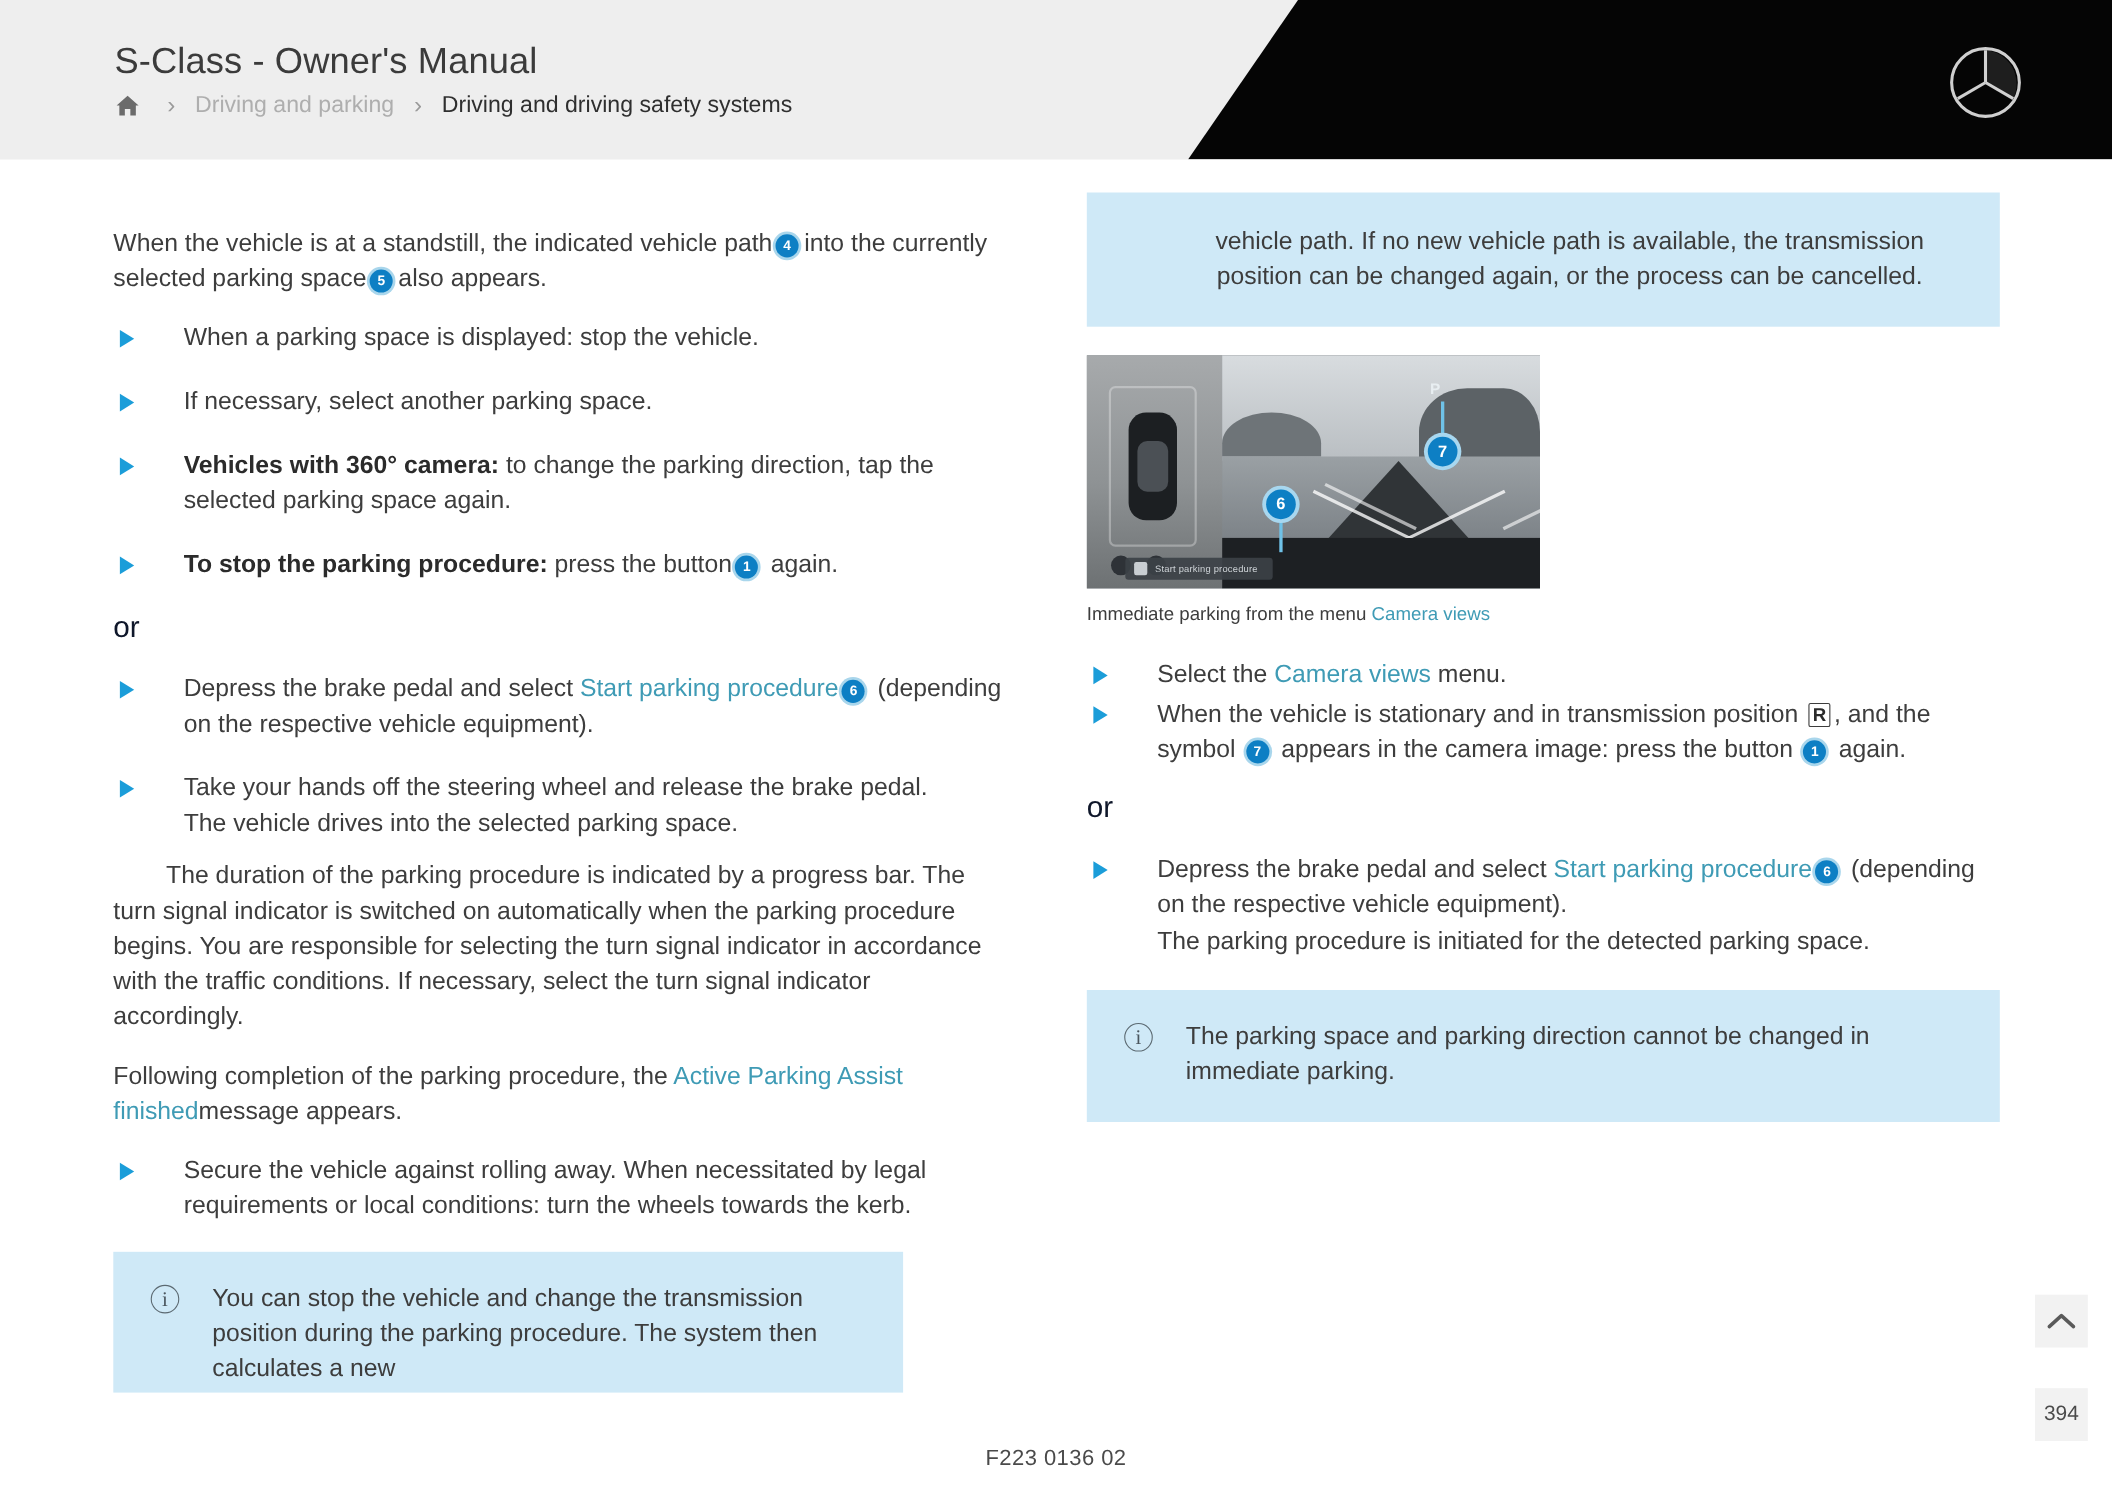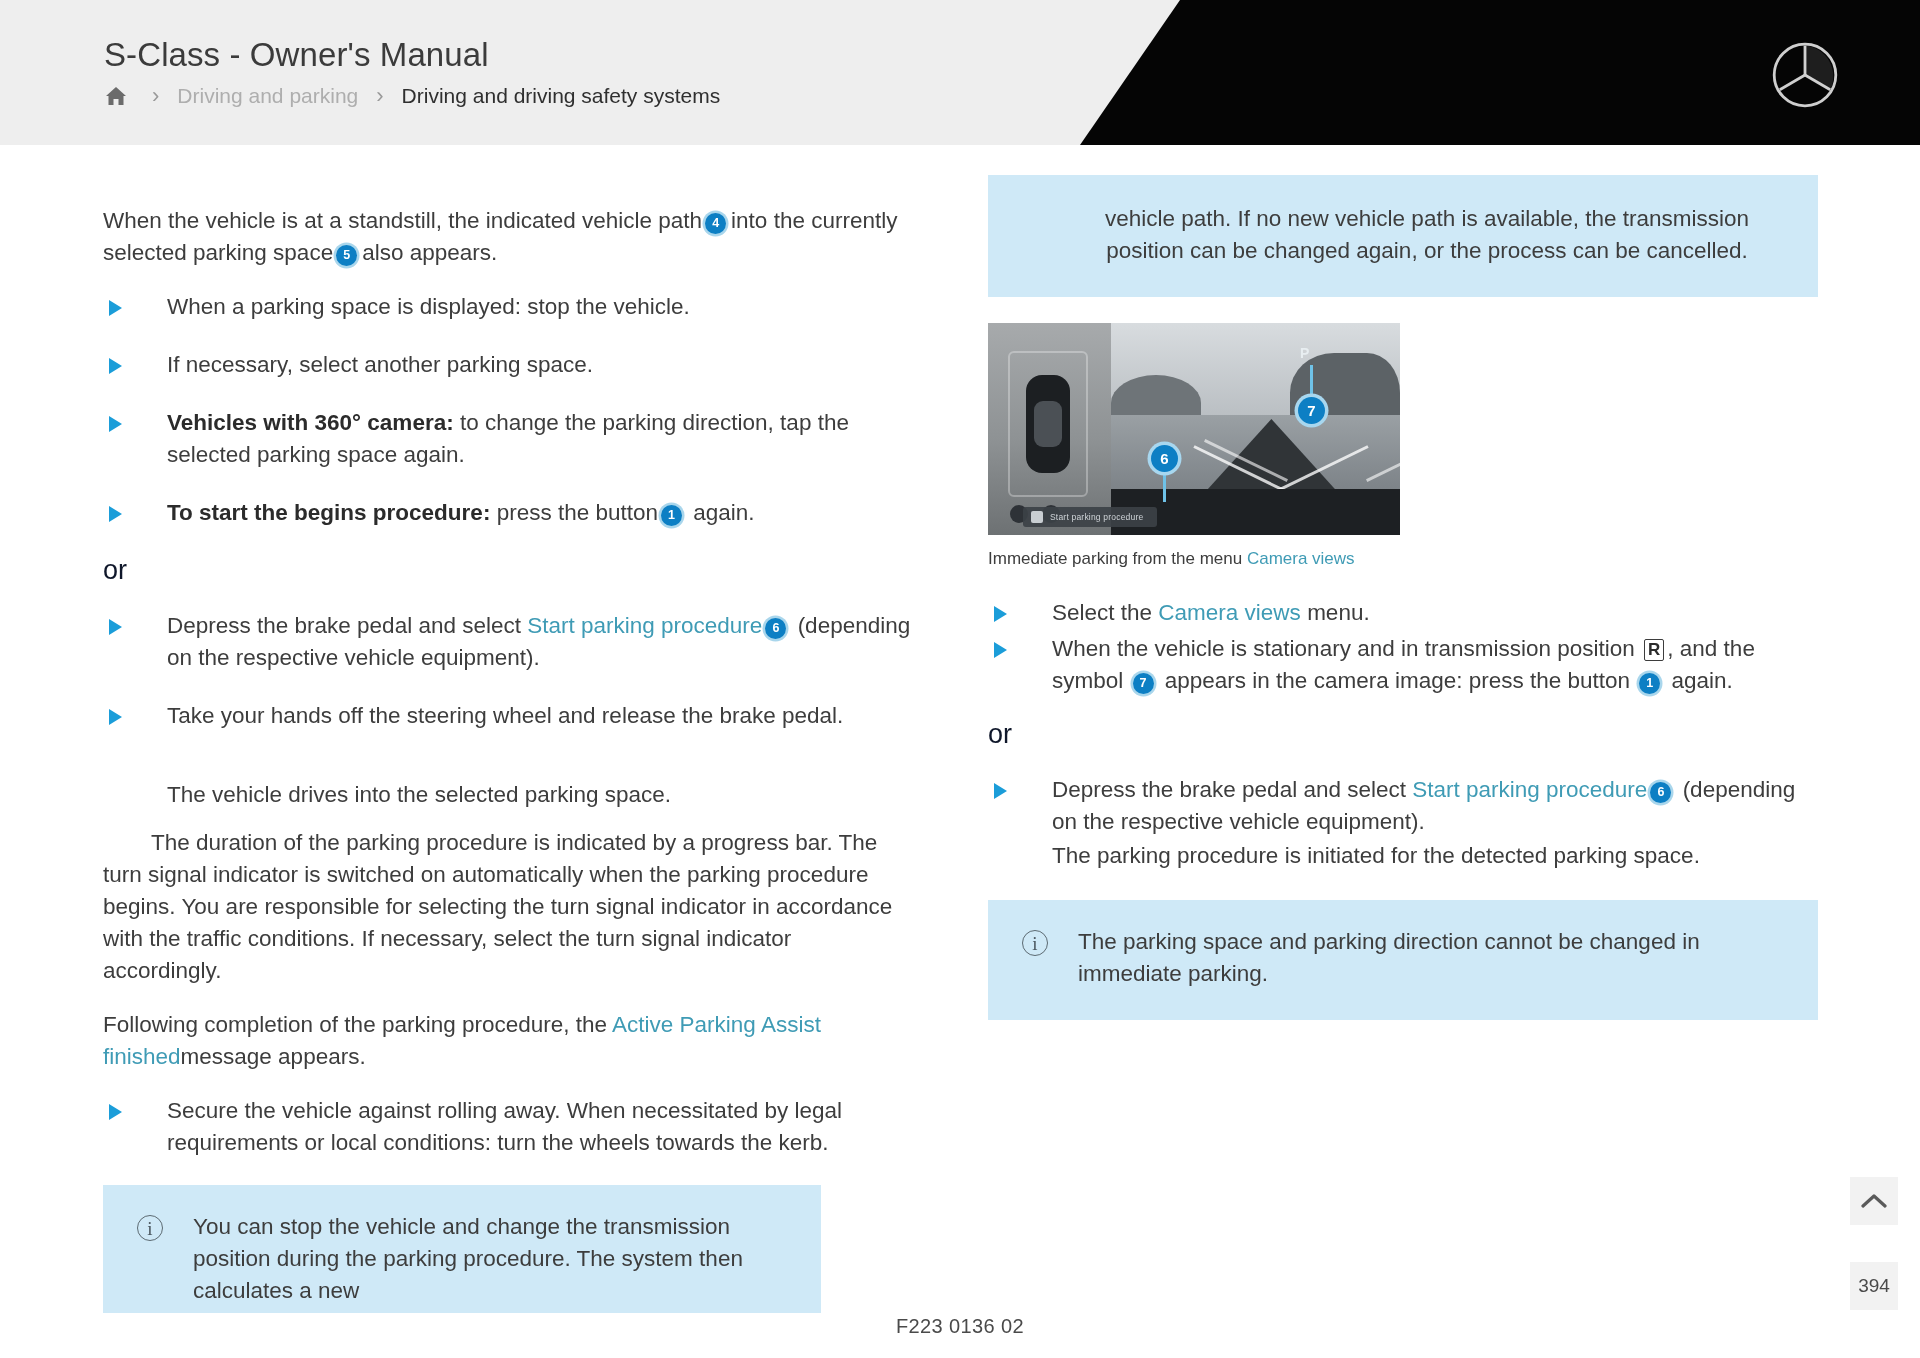--- a/index.html
+++ b/index.html
@@ -65,21 +65,21 @@
     margin-bottom: 26px;
   }
   ul.blist.tight li { margin-bottom: 4px; }
   ul.blist li .tri {
     position: absolute; left: 6px; top: 9px;
     width: 0; height: 0;
     border-left: 13px solid #1b9dd9;
     border-top: 8px solid transparent;
     border-bottom: 8px solid transparent;
   }
-  .sub { display:block;margin-top:47px; }
+  .sub { display:block; }
   .indent-note { display:block; margin-top: 2px; }
 
   .or {
     font-size: 27px; color: #0f172a; margin: 6px 0 24px 0;
   }
 
   b.bold { font-weight: bold; color:#2b2b2b; }
   .link { color: #3f9bb5; }
 
   
@@ -284,21 +284,21 @@
         <li>
           <span class="tri"></span>
           <span>If necessary, select another parking space.</span>
         </li>
         <li>
           <span class="tri"></span>
           <b class="bold">Vehicles with 360° camera:</b><span> to change the parking direction, tap the selected parking space again.</span>
         </li>
         <li>
           <span class="tri"></span>
-          <b class="bold">To start the begins procedure:</b><span> press the button</span><span class="num">1</span><span> again.</span>
+          <b class="bold">To stop the parking procedure:</b><span> press the button</span><span class="num">1</span><span> again.</span>
         </li>
       </ul>
 
       <div class="or">or</div>
 
       <ul class="blist">
         <li>
           <span class="tri"></span>
           <span>Depress the brake pedal and select </span><span class="link">Start parking procedure</span><span class="num">6</span><span> (depending on the respective vehicle equipment).</span>
         </li>

